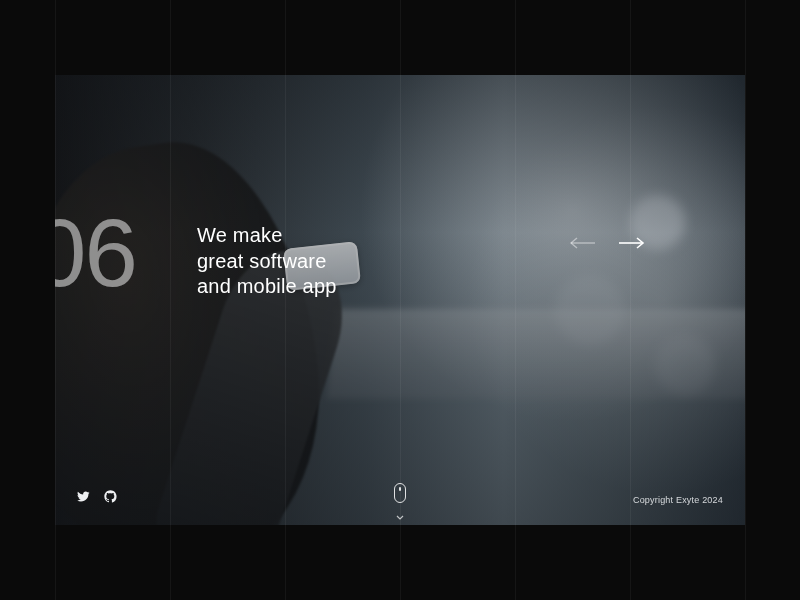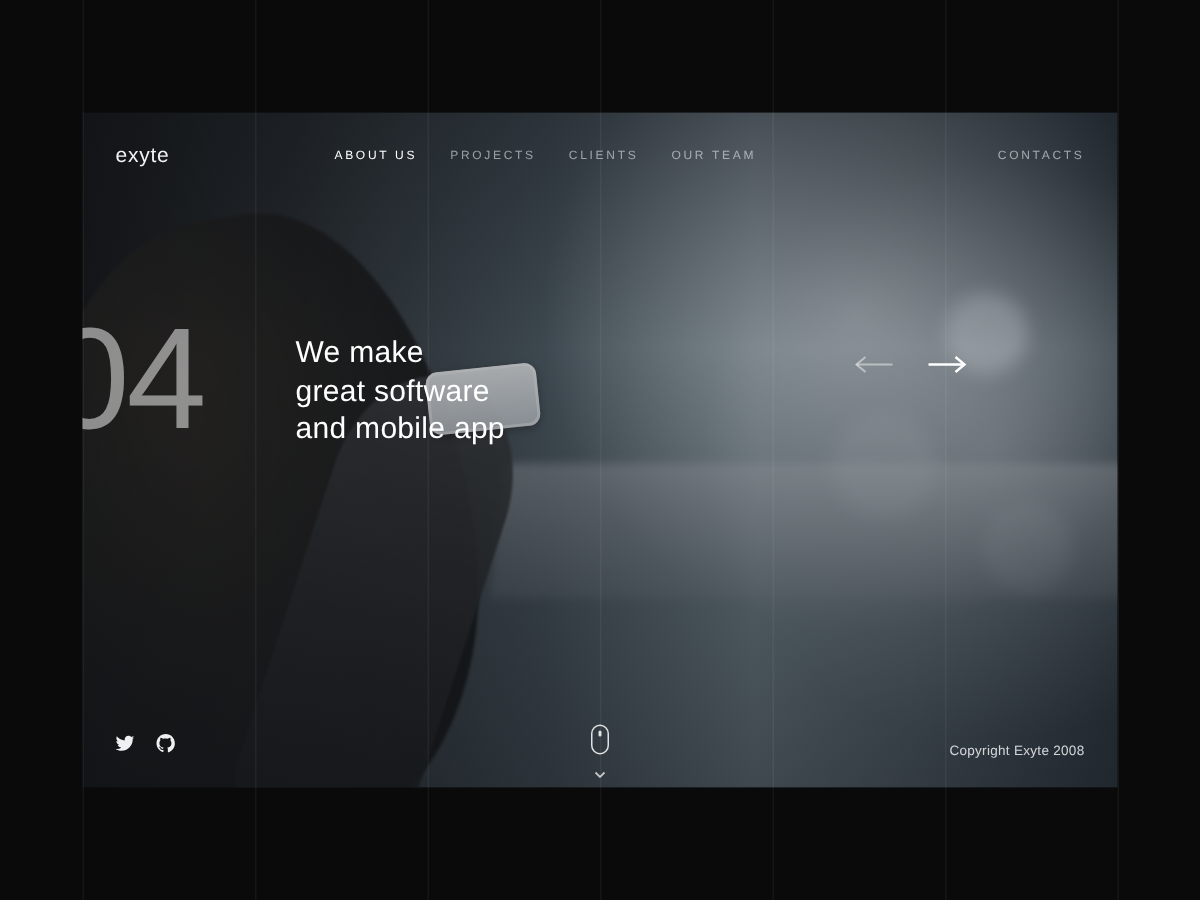--- a/index.html
+++ b/index.html
@@ -172,33 +172,23 @@
   <div class="bg">
     <div class="dock"></div>
     <div class="b1"></div>
       <div class="b2"></div>
       <div class="b3"></div>
     <div class="subject"></div>
     <div class="arm"></div>
     <div class="phone"></div>
   </div>
 
-  <div class="nav">
-    <div class="logo">exyte</div>
-    <div class="navlinks">
-      <a class="active">ABOUT US</a>
-      <a>PROJECTS</a>
-      <a>CLIENTS</a>
-      <a>OUR TEAM</a>
-    </div>
-    <div class="contacts">CONTACTS</div>
-  </div>
 
   <div class="hero">
-    <div class="slide-num">04</div>
+    <div class="slide-num">06</div>
     <div class="headline">We make<br>great software<br>and mobile app</div>
 
     <div class="arrows">
       <div class="arrow">
         <svg viewBox="0 0 28 12" fill="none">
           <line class="dim" x1="2" y1="6" x2="26" y2="6" stroke-width="1.4"></line>
           <polyline class="dim" points="8,1 2,6 8,11" stroke-width="1.4" fill="none"></polyline>
         </svg>
       </div>
       <div class="arrow">
@@ -225,14 +215,14 @@
 
   <div class="scroll-cue">
     <div class="mouse"></div>
     <div class="chev">
       <svg viewBox="0 0 8 5" fill="none">
           <polyline points="1,1 4,4 7,1" stroke-width="1.2"></polyline>
         </svg>
     </div>
   </div>
 
-  <div class="copyright">Copyright Exyte 2008</div>
+  <div class="copyright">Copyright Exyte 2024</div>
 </div>
 
 </body></html>

